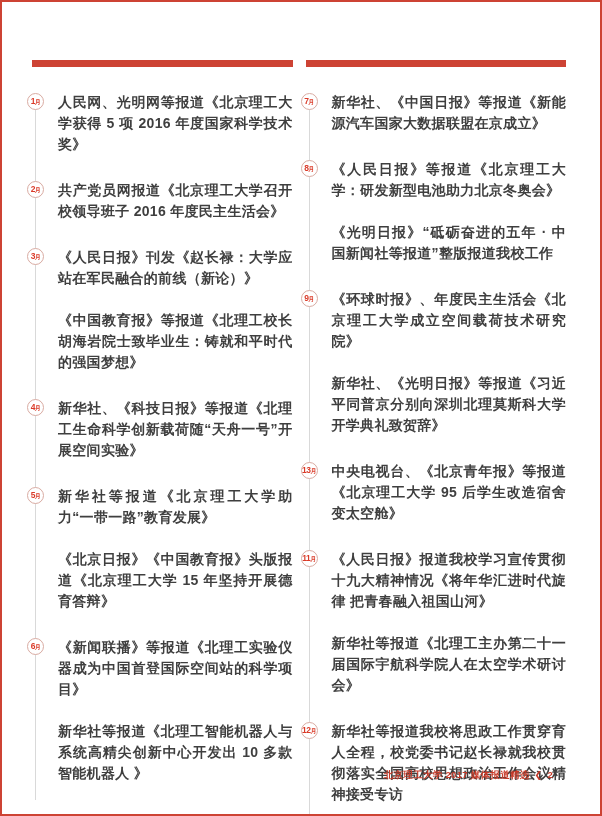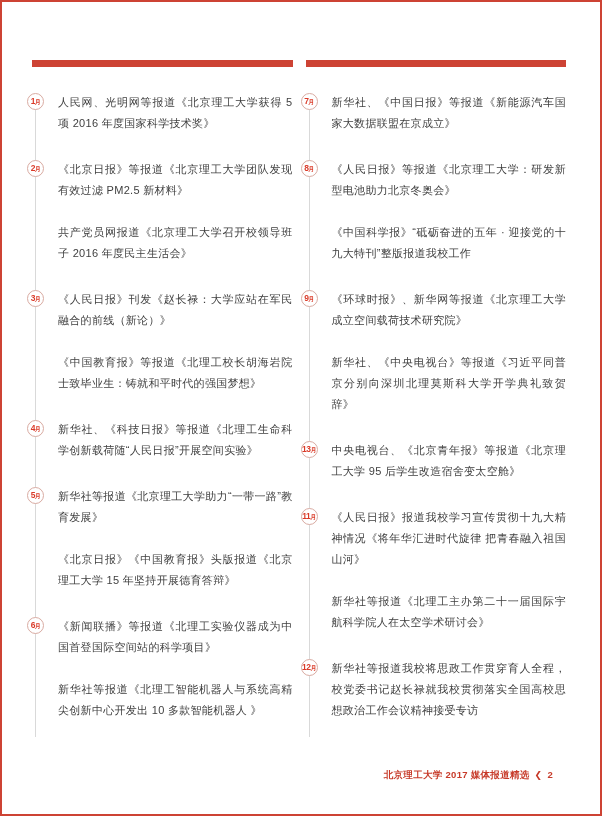--- a/index.html
+++ b/index.html
@@ -50,25 +50,26 @@
     align-items:center;
     justify-content:center;
     color:#da3a28;
     font-weight:bold;
     letter-spacing:-0.5px;
   }
   .badge .num{font-size:8.5px;line-height:1;}
   .badge .unit{font-size:6px;line-height:1;}
   .entry{
     margin:0 0 21px 0;
-    font-size:11px;
+    font-size:14px;
     line-height:21px;
     color:#3f3f3f;
     text-align:justify;
     letter-spacing:0.3px;
+    font-weight:bold;
   }
   .month-block .entry:last-child{margin-bottom:0;}
   .footer{
     position:absolute;
     right:47px;bottom:32px;
     display:flex;
     align-items:baseline;
     gap:5px;
     color:#c73a29;
     font-size:9.5px;
@@ -93,39 +94,38 @@
               <span class="unit">月</span>
             </div>
           <p class="entry">人民网、光明网等报道《北京理工大学获得 5 项 2016 年度国家科学技术奖》</p>
         </div>
 
         <div class="month-block">
           <div class="badge">
               <span class="num">2</span>
               <span class="unit">月</span>
             </div>
-          <p class="entry">《北京日报》等报道《北京理工大学团队发现有效过滤 PM2.5 新材料》</p>
           <p class="entry">共产党员网报道《北京理工大学召开校领导班子 2016 年度民主生活会》</p>
         </div>
 
         <div class="month-block">
           <div class="badge">
               <span class="num">3</span>
               <span class="unit">月</span>
             </div>
           <p class="entry">《人民日报》刊发《赵长禄：大学应站在军民融合的前线（新论）》</p>
           <p class="entry">《中国教育报》等报道《北理工校长胡海岩院士致毕业生：铸就和平时代的强国梦想》</p>
         </div>
 
         <div class="month-block">
           <div class="badge">
               <span class="num">4</span>
               <span class="unit">月</span>
             </div>
-          <p class="entry">新华社、《科技日报》等报道《北理工生命科学创新载荷随“人民日报”开展空间实验》</p>
+          <p class="entry">新华社、《科技日报》等报道《北理工生命科学创新载荷随“天舟一号”开展空间实验》</p>
         </div>
 
         <div class="month-block">
           <div class="badge">
               <span class="num">5</span>
               <span class="unit">月</span>
             </div>
           <p class="entry">新华社等报道《北京理工大学助力“一带一路”教育发展》</p>
           <p class="entry">《北京日报》《中国教育报》头版报道《北京理工大学 15 年坚持开展德育答辩》</p>
         </div>
@@ -153,30 +153,30 @@
             </div>
           <p class="entry">新华社、《中国日报》等报道《新能源汽车国家大数据联盟在京成立》</p>
         </div>
 
         <div class="month-block">
           <div class="badge">
               <span class="num">8</span>
               <span class="unit">月</span>
             </div>
           <p class="entry">《人民日报》等报道《北京理工大学：研发新型电池助力北京冬奥会》</p>
-          <p class="entry">《中国科学报》“砥砺奋进的五年 · 迎接党的十九大特刊”整版报道我校工作</p>
+          <p class="entry">《光明日报》“砥砺奋进的五年 · 中国新闻社等报道”整版报道我校工作</p>
         </div>
 
         <div class="month-block">
           <div class="badge">
               <span class="num">9</span>
               <span class="unit">月</span>
             </div>
-          <p class="entry">《环球时报》、新华网等报道《北京理工大学成立空间载荷技术研究院》</p>
-          <p class="entry">新华社、《中央电视台》等报道《习近平同普京分别向深圳北理莫斯科大学开学典礼致贺辞》</p>
+          <p class="entry">《环球时报》、年度民主生活会《北京理工大学成立空间载荷技术研究院》</p>
+          <p class="entry">新华社、《光明日报》等报道《习近平同普京分别向深圳北理莫斯科大学开学典礼致贺辞》</p>
         </div>
 
         <div class="month-block">
           <div class="badge">
               <span class="num">13</span>
               <span class="unit">月</span>
             </div>
           <p class="entry">中央电视台、《北京青年报》等报道《北京理工大学 95 后学生改造宿舍变太空舱》</p>
         </div>
 

